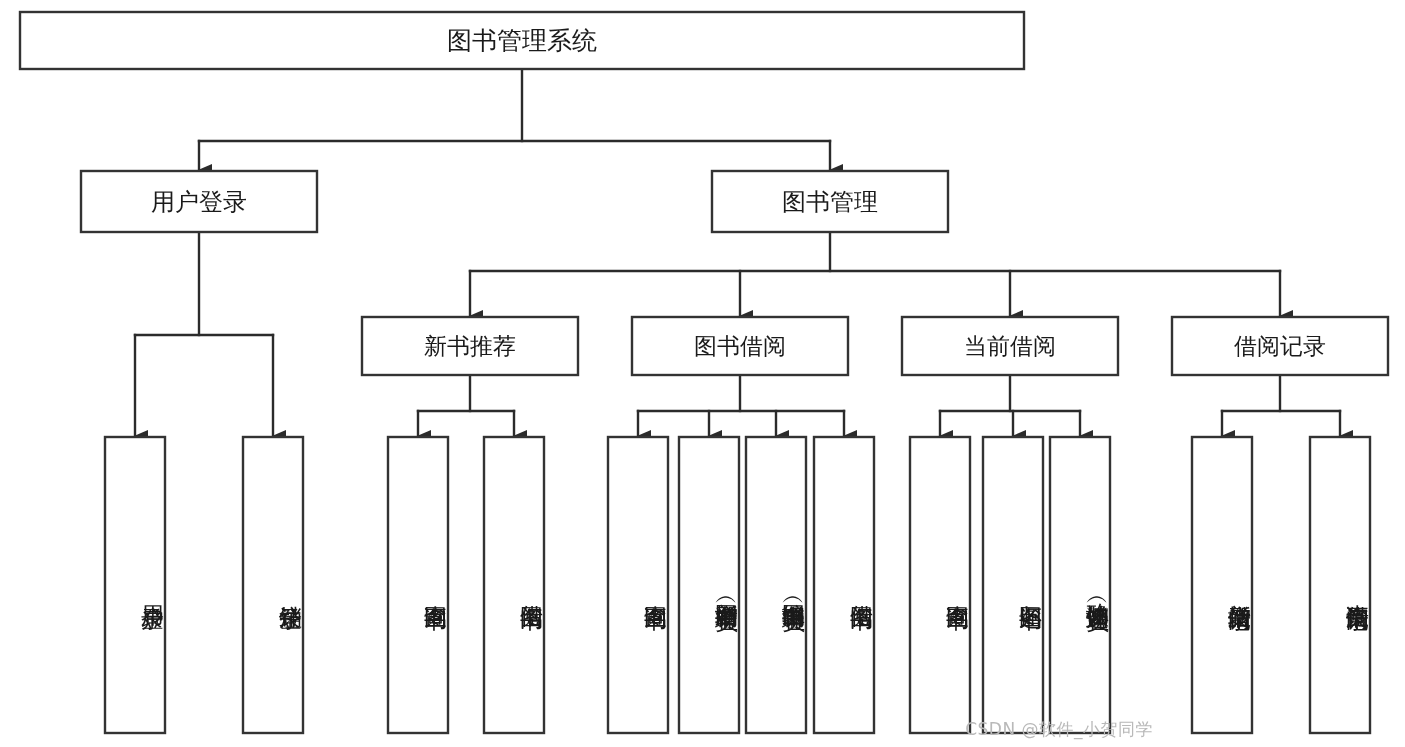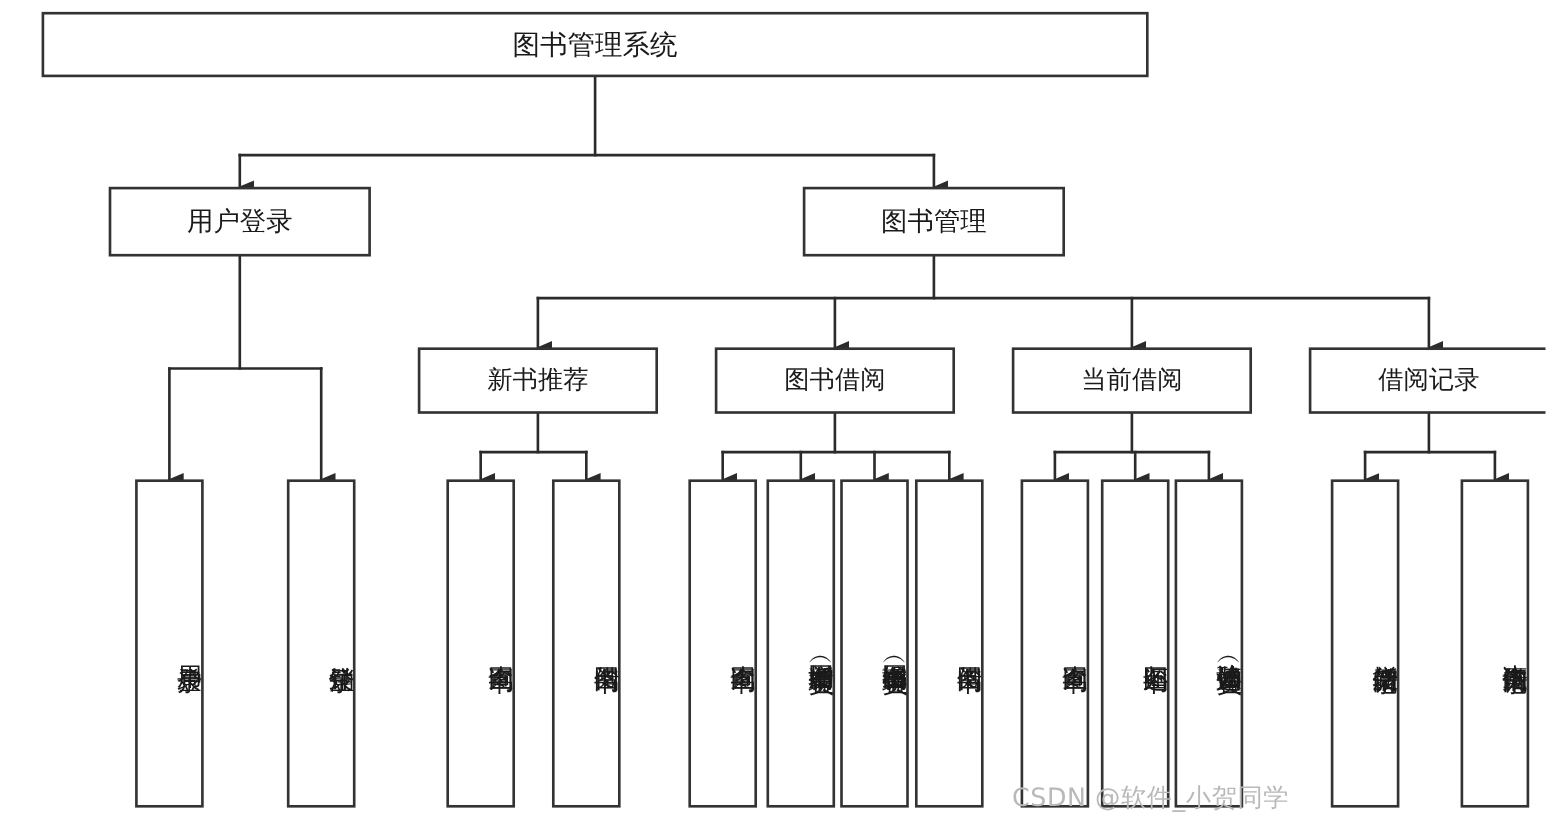--- a/index.html
+++ b/index.html
@@ -12,21 +12,20 @@
     width: 1405px;
     height: 747px;
     font-family: "DejaVu Sans", "Liberation Sans", sans-serif;
     overflow: hidden;
     position: relative;
   }
   #diagram-root {
     position: relative;
     width: 1163px;
     height: 747px;
-    margin-left: 19px;
   }
   svg#flowchart {
     position: absolute;
     top: 0;
     left: 0;
     width: 1405px;
     height: 747px;
     display: block;
   }
   .node-box {
@@ -65,21 +64,21 @@
     letter-spacing: 1px;
     color: #1a1a1a;
     white-space: nowrap;
     pointer-events: none;
     font-family: "DejaVu Sans", "Liberation Sans", sans-serif;
   }
   #watermark {
     position: absolute;
     right: 10px;
     bottom: 6px;
-    font-size: 23px;
+    font-size: 17px;
     color: #b9b9b9;
     font-family: "DejaVu Sans", "Liberation Sans", sans-serif;
     letter-spacing: 0.5px;
     user-select: none;
     white-space: nowrap;
   }
 </style>
 </head>
 <body>
 

